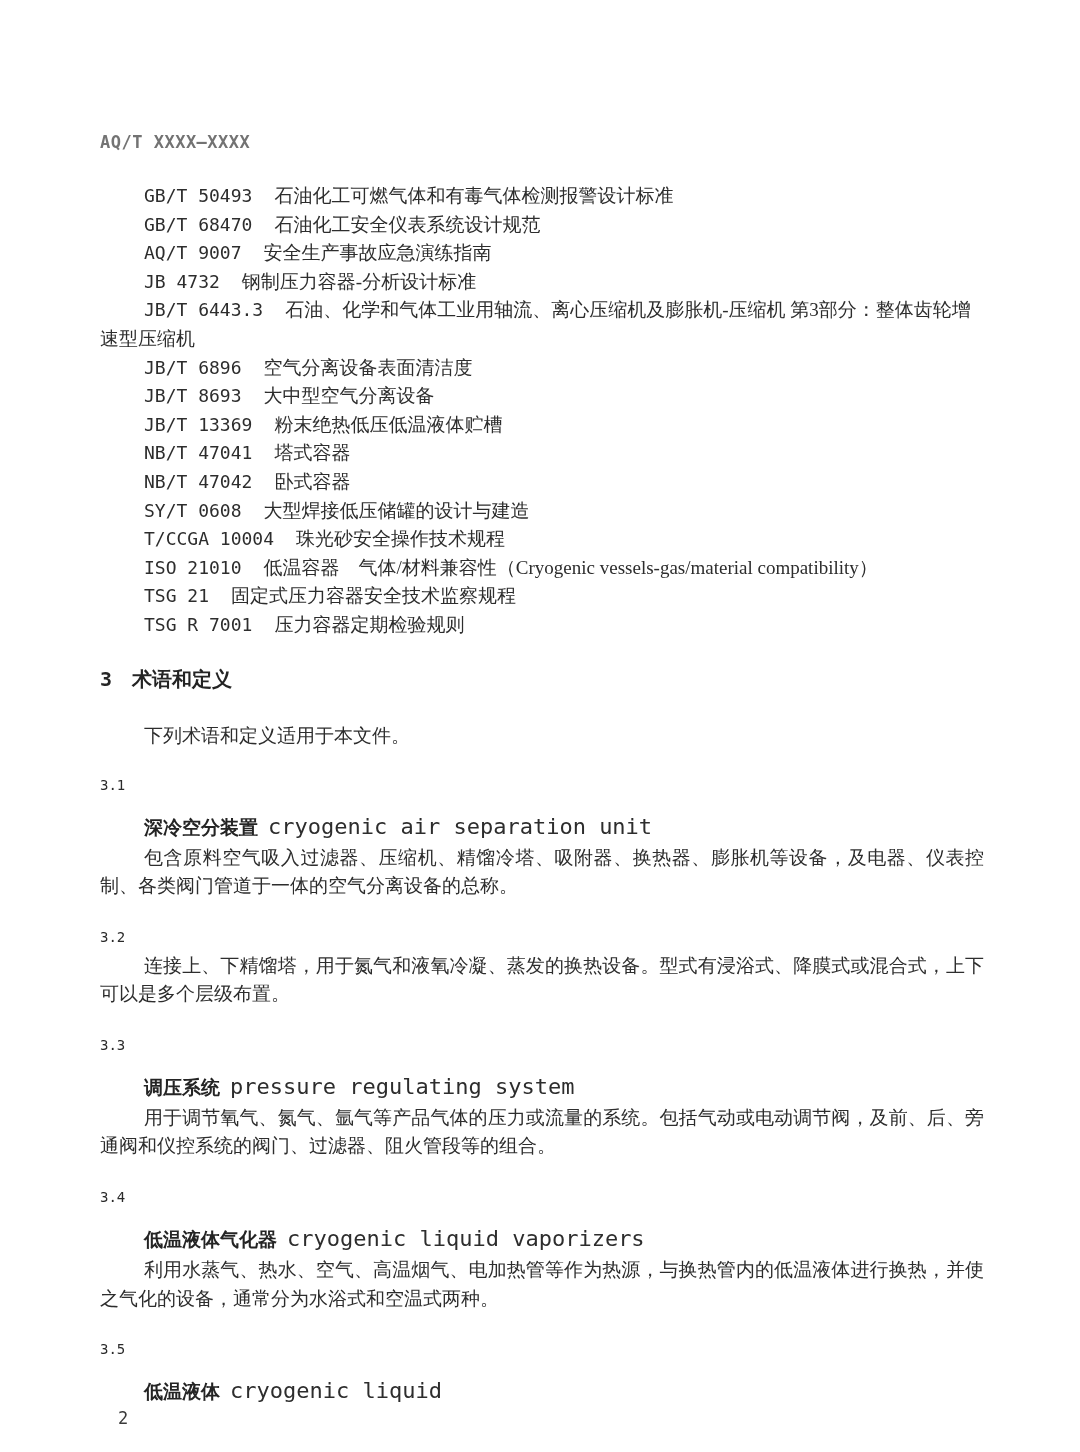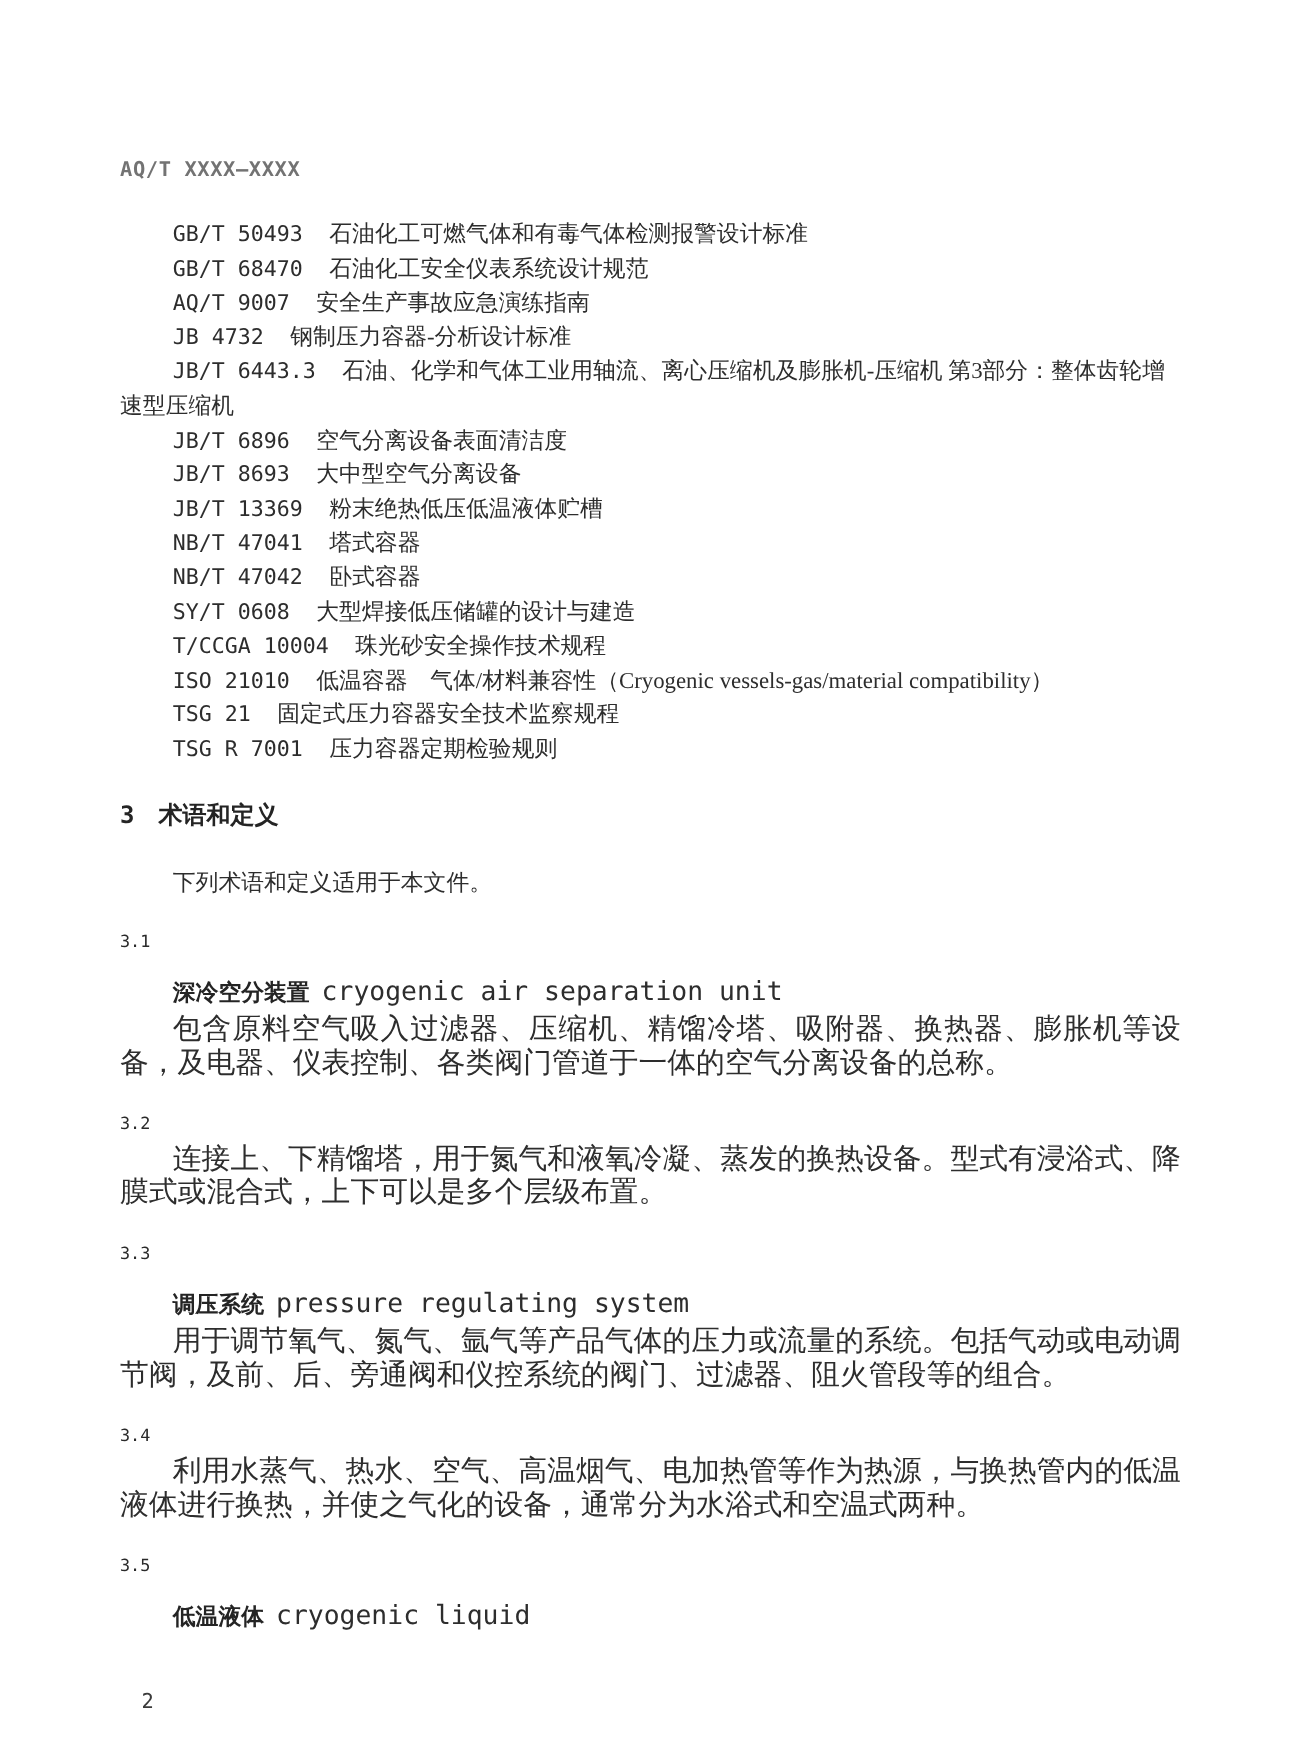--- a/index.html
+++ b/index.html
@@ -75,21 +75,21 @@
     color: #242424;
   }
   .term-en {
     font-family: "DejaVu Sans Mono", "Liberation Mono", monospace;
     font-size: 22px;
     margin-left: 10px;
     margin-top: 44px;
   }
   .term-def {
     margin: 2px 0 0 0;
-    font-size: 24px;
+    font-size: 19px;
     line-height: 28.6px;
     text-indent: 44px;
     text-align: justify;
   }
   .page-num {
     position: absolute;
     left: 118px;
     bottom: 24px;
     font-family: "DejaVu Sans Mono", "Liberation Mono", monospace;
     font-size: 17px;
@@ -139,20 +139,21 @@
   </div>
 
   <div>
     <div class="term-num">3.3</div>
     <div class="term-title"><span class="term-zh">调压系统</span><span class="term-en">pressure regulating system</span></div>
     <p class="term-def">用于调节氧气、氮气、氩气等产品气体的压力或流量的系统。包括气动或电动调节阀，及前、后、旁通阀和仪控系统的阀门、过滤器、阻火管段等的组合。</p>
   </div>
 
   <div>
     <div class="term-num">3.4</div>
+    <div class="term-title"><span class="term-zh">低温液体气化器</span><span class="term-en">cryogenic liquid vaporizers</span></div>
     <p class="term-def">利用水蒸气、热水、空气、高温烟气、电加热管等作为热源，与换热管内的低温液体进行换热，并使之气化的设备，通常分为水浴式和空温式两种。</p>
   </div>
 
   <div>
     <div class="term-num">3.5</div>
     <div class="term-title"><span class="term-zh">低温液体</span><span class="term-en">cryogenic liquid</span></div>
   </div>
 
 </div>
 

